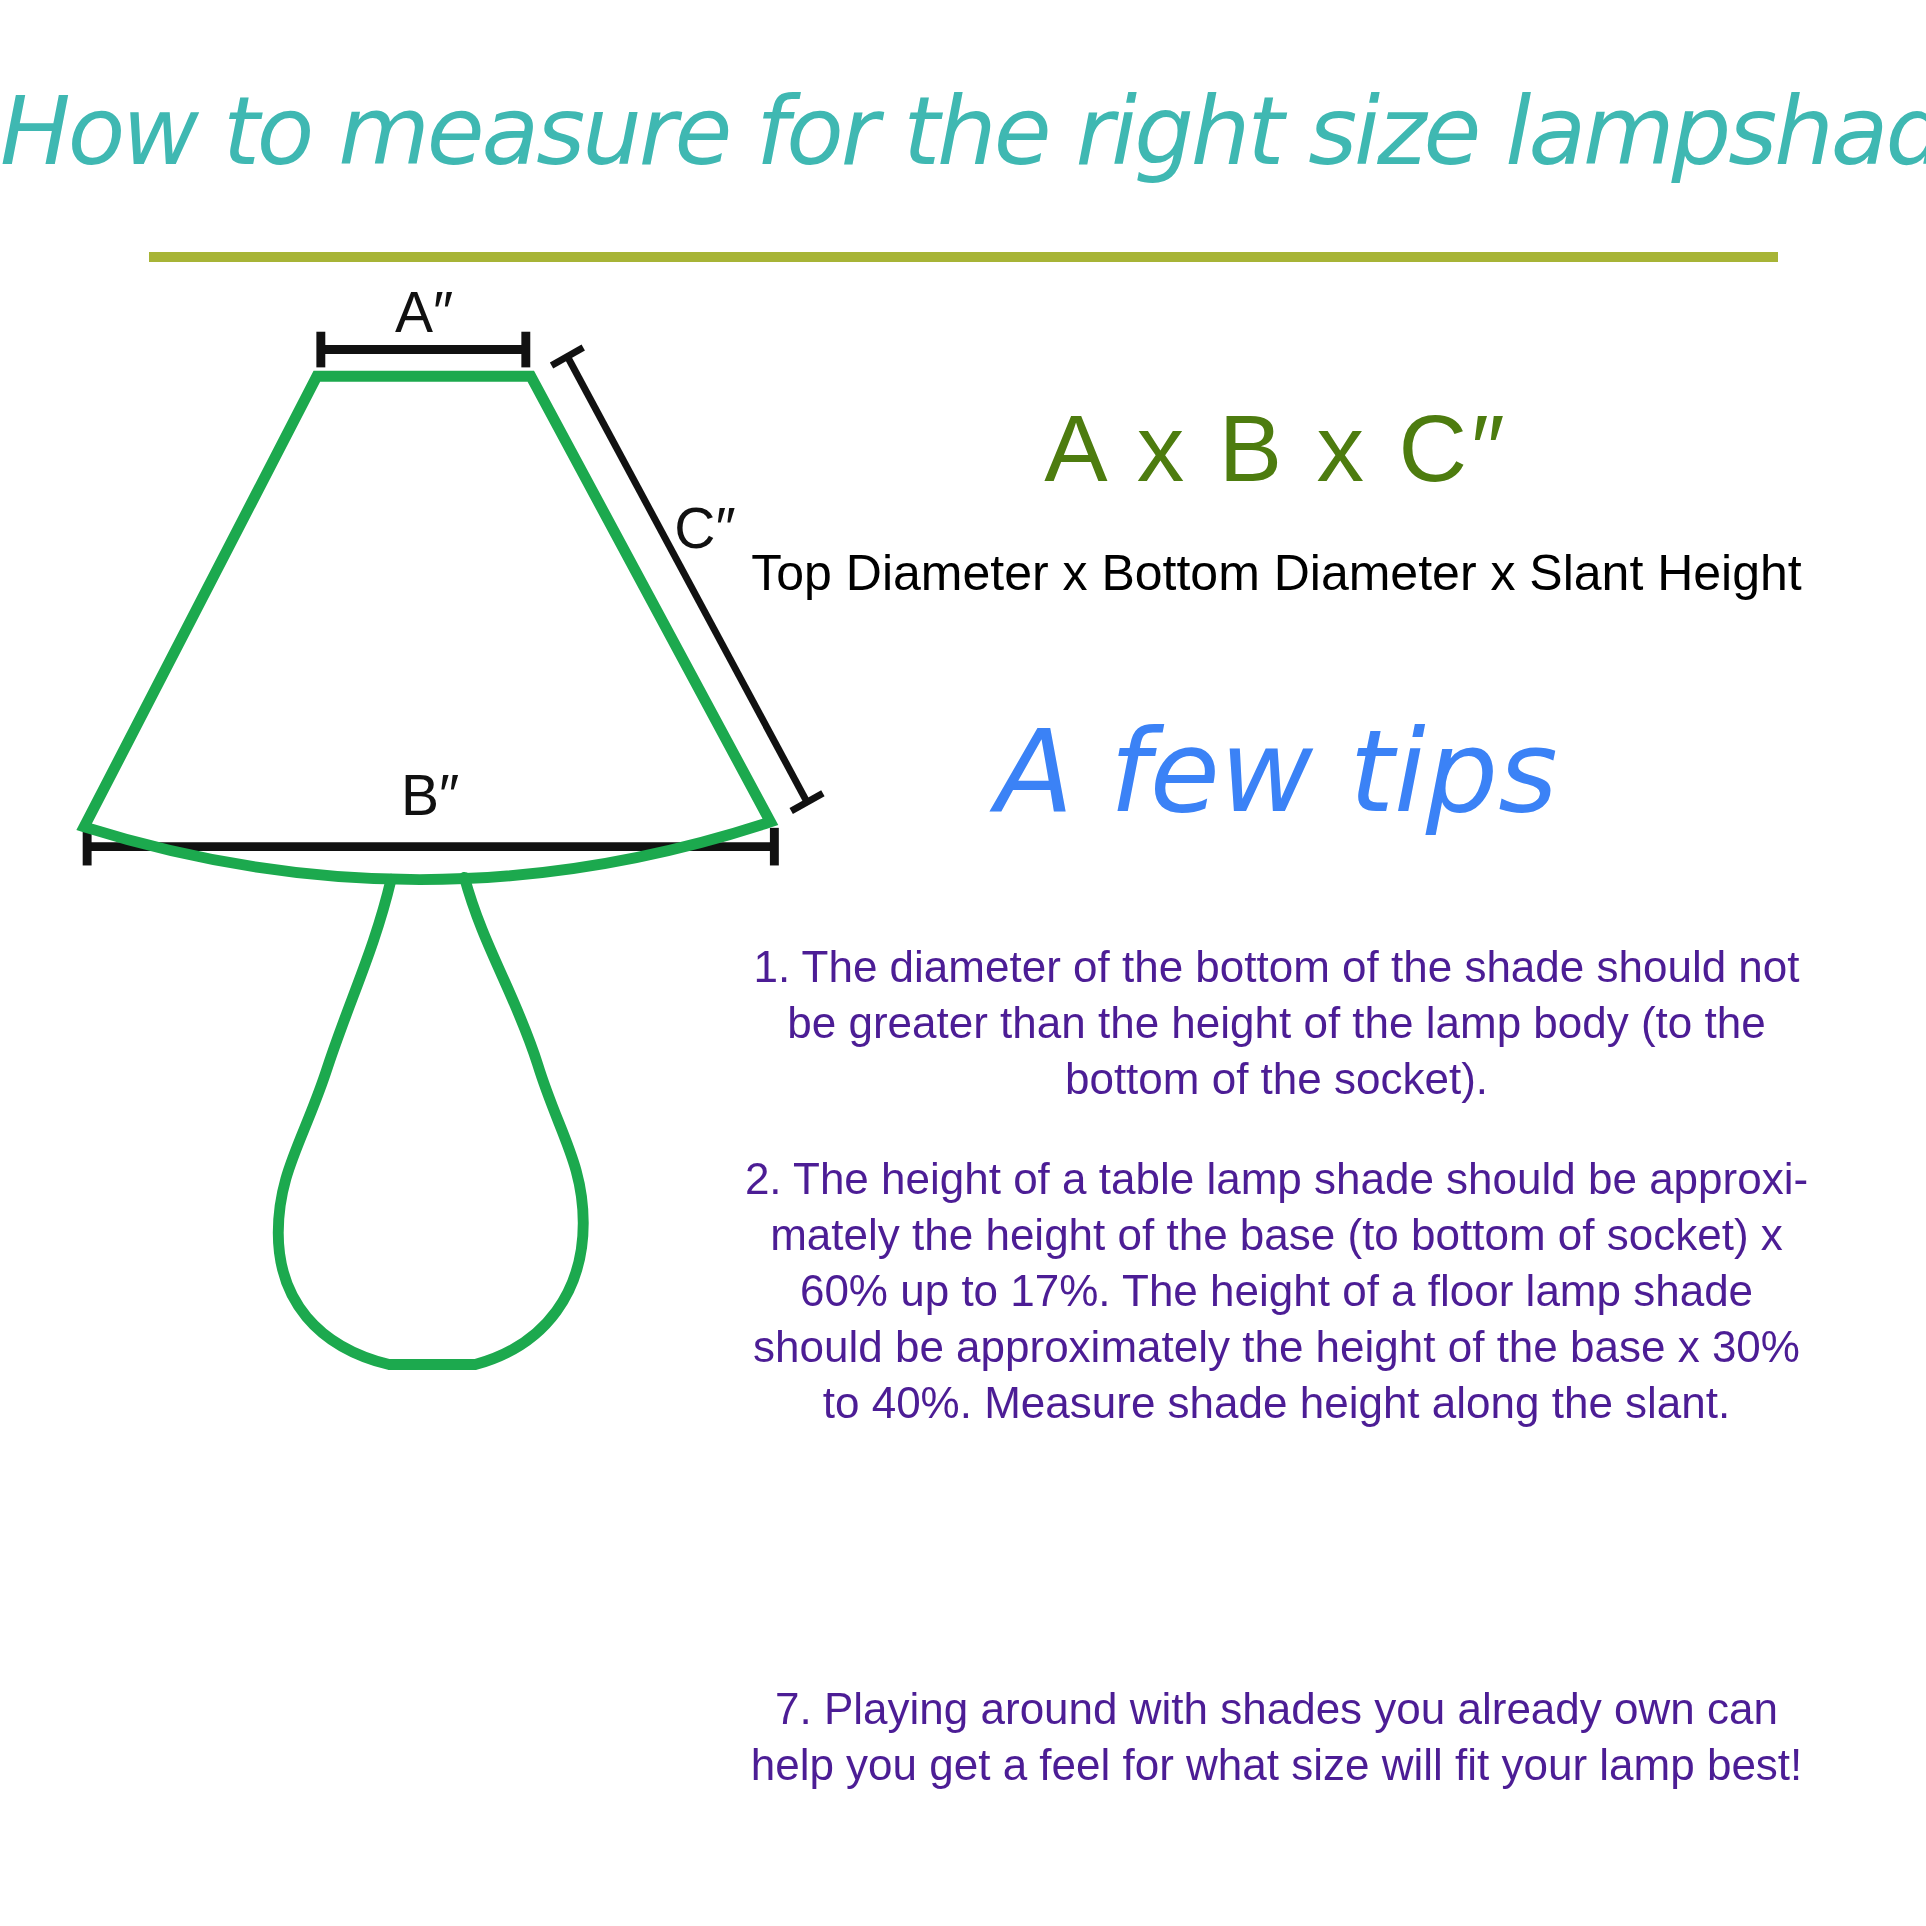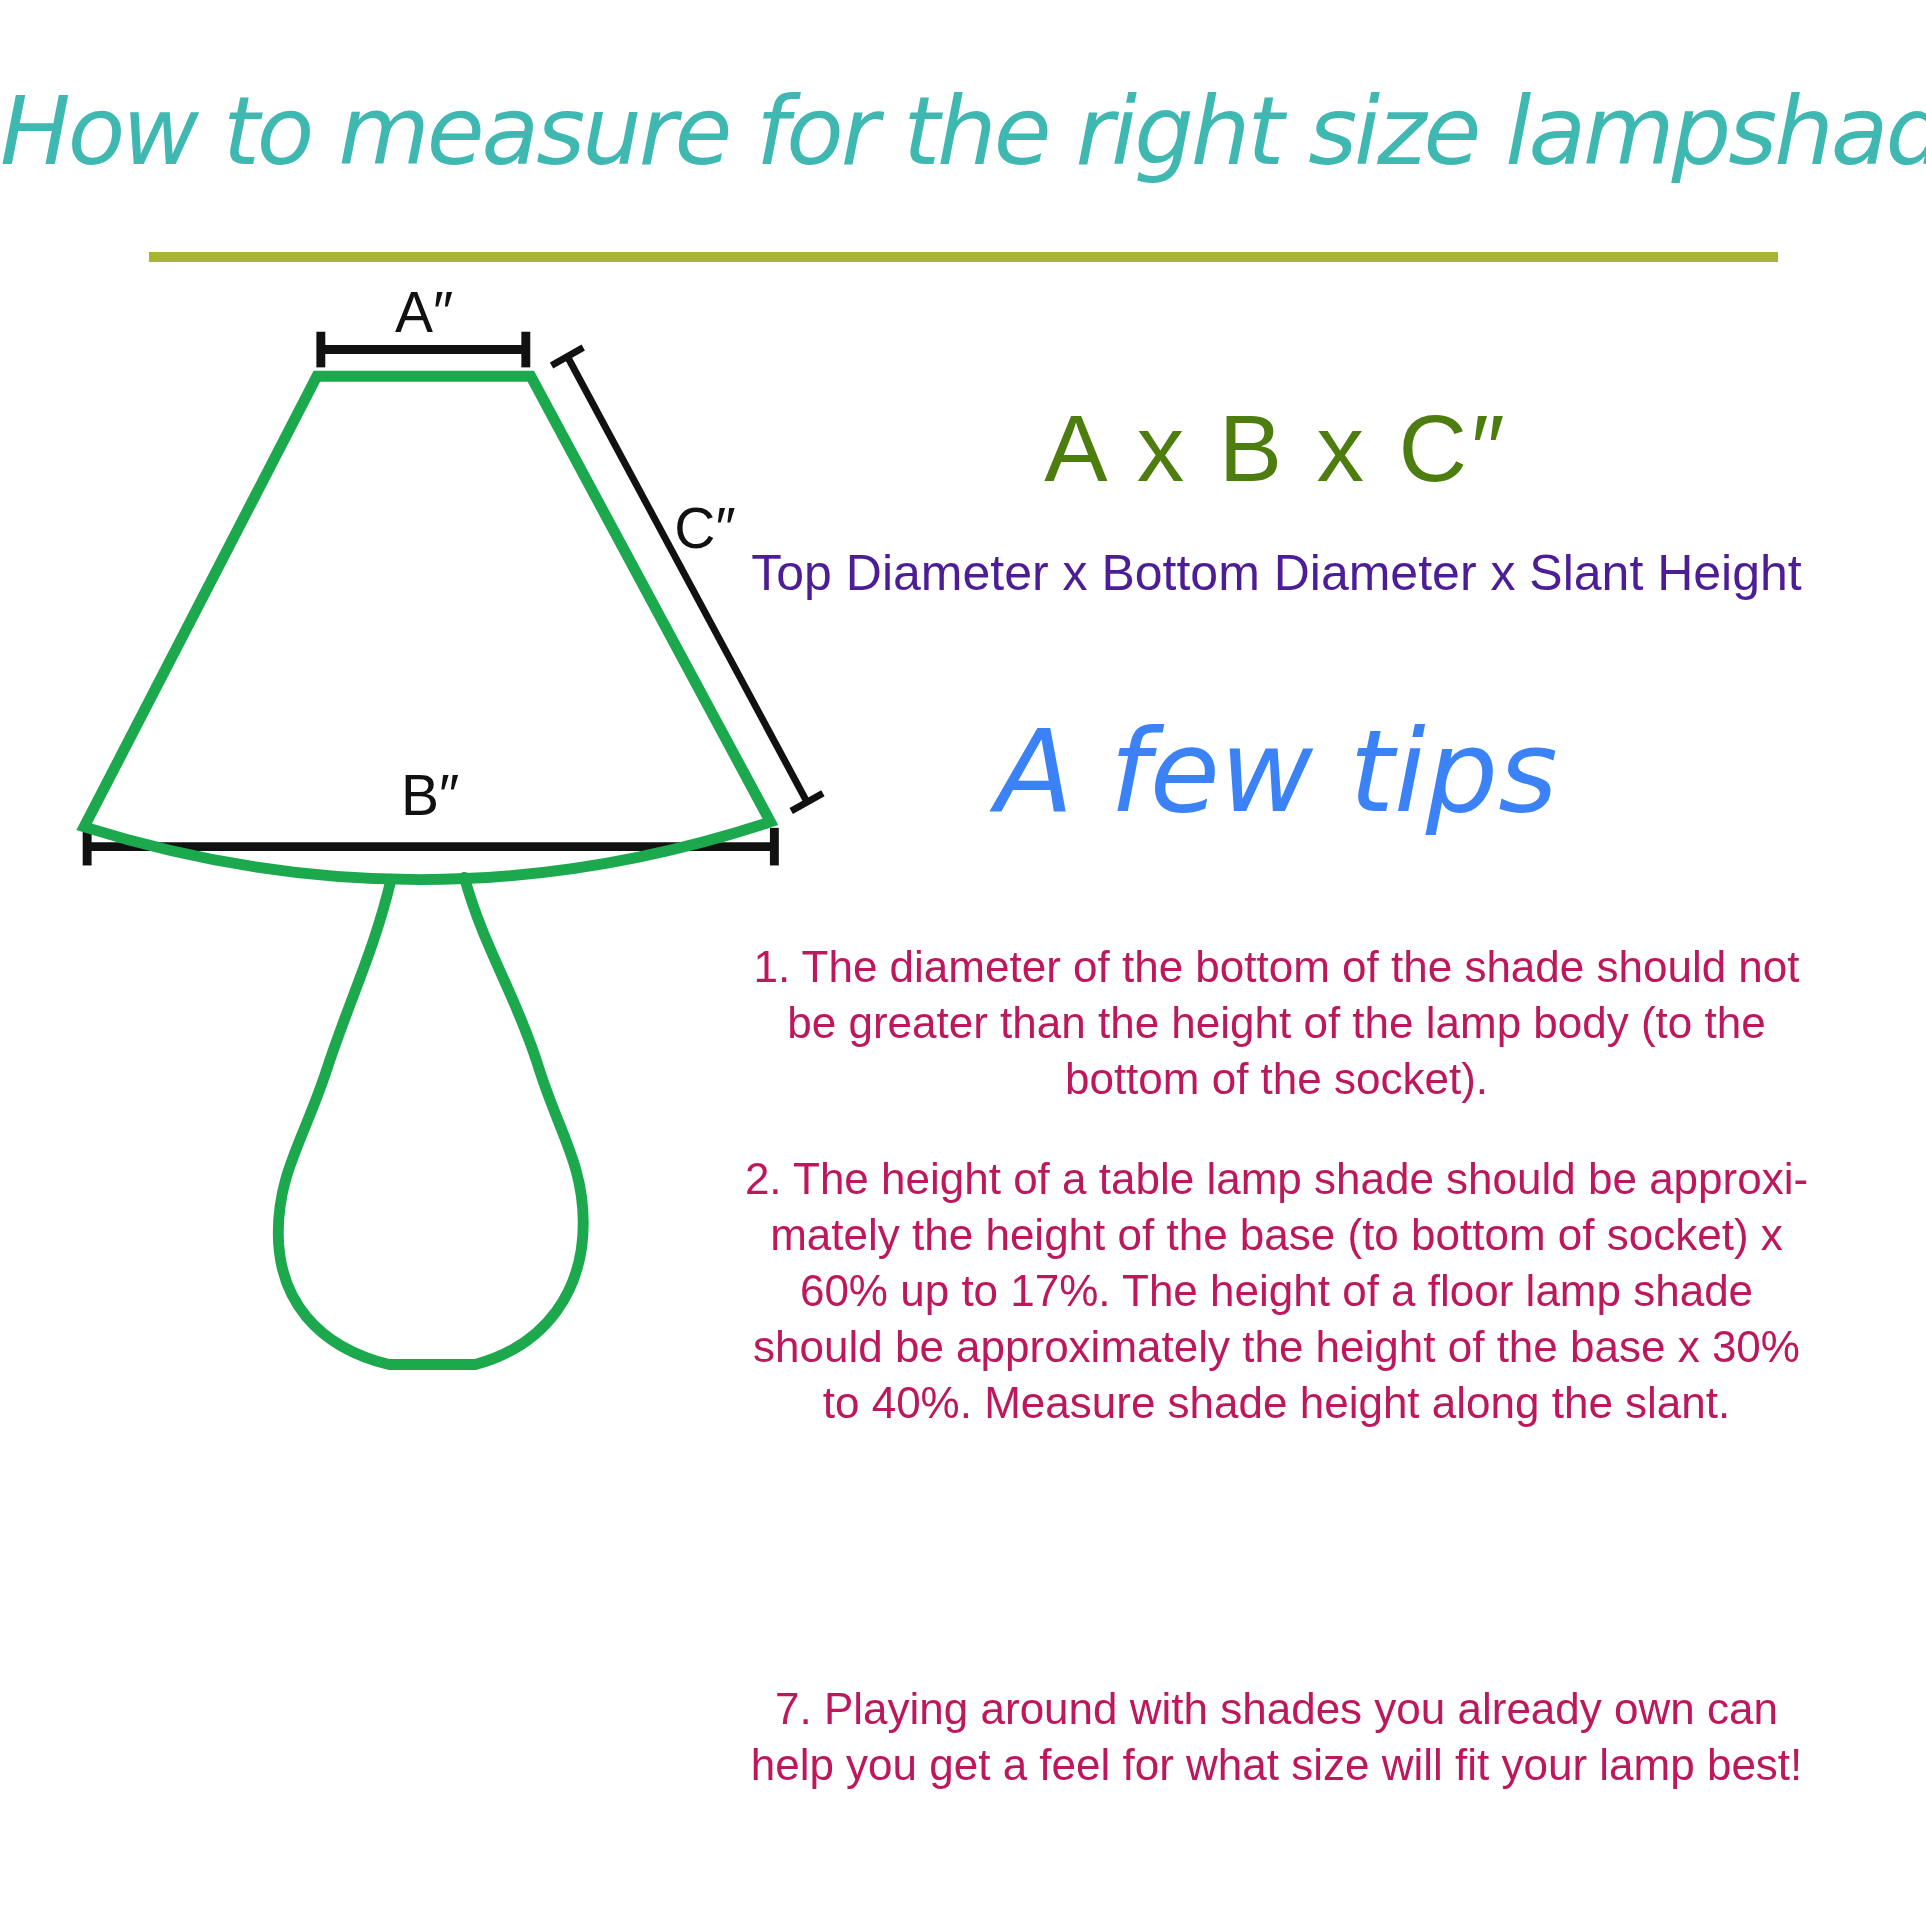--- a/index.html
+++ b/index.html
@@ -44,35 +44,35 @@
   #formula-heading{
     top:394px;
     font-size:95px;
     letter-spacing:4px;
     color:#4d7c0f;
   }
   #formula-subheading{
     top:544px;
     font-size:50px;
     letter-spacing:0px;
-    color:#4c1d95;
+    color:#000000;
   }
   #tips-heading{
     top:705px;
     font-family:"DejaVu Sans", sans-serif;
     font-style:italic;
     font-size:114px;
     color:#3b82f6;
   }
   .tip{
     position:absolute;left:653px;width:1247px;
     text-align:center;
     font-size:44px;
     line-height:56px;
-    color:#be185d;
+    color:#4c1d95;
     white-space:pre-line;
   }
   #tip-1{top:939px;}
   #tip-2{top:1151px;}
   #tip-3{top:1468px;}
   #tip-4{top:1681px;}
 </style>
 </head>
 <body>
 

